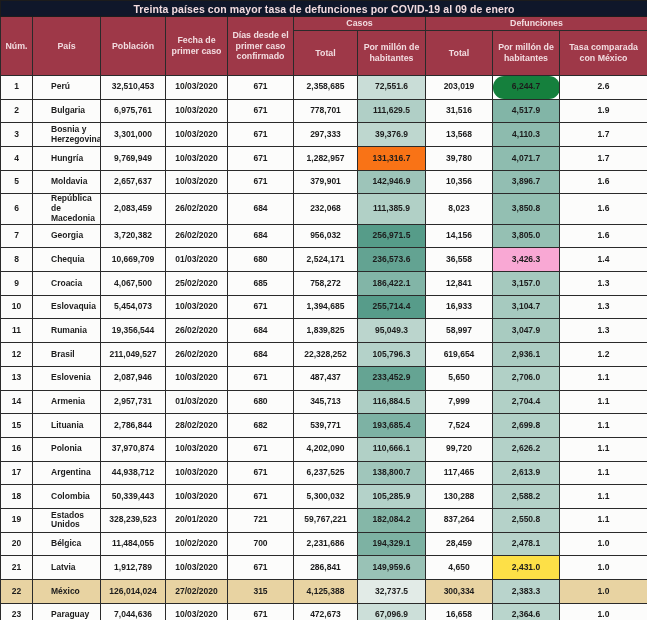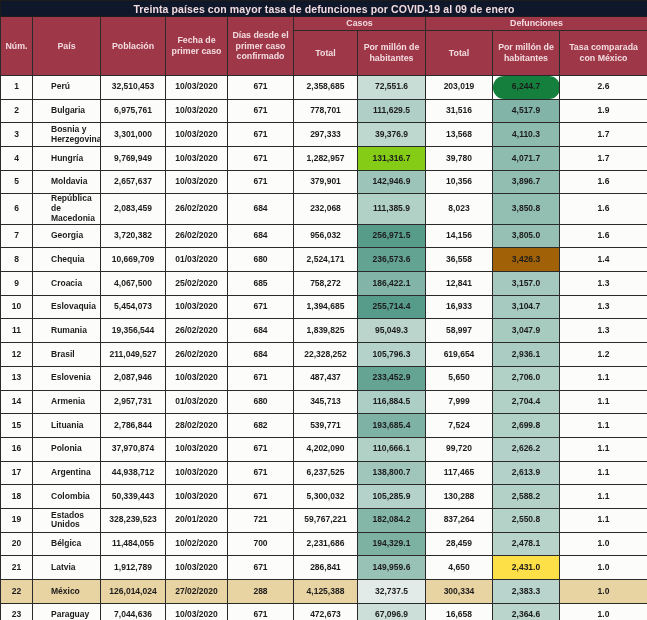--- a/index.html
+++ b/index.html
@@ -132,21 +132,21 @@
         <td style="background: rgb(141, 187, 174);">4,110.3</td>
         <td>1.7</td>
       </tr>
       <tr>
         <td>4</td>
         <td class="c-pais">Hungría</td>
         <td>9,769,949</td>
         <td>10/03/2020</td>
         <td>671</td>
         <td>1,282,957</td>
-        <td style="background: #84cc16;">131,316.7</td>
+        <td style="background: #f97316;">131,316.7</td>
         <td>39,780</td>
         <td style="background: rgb(142, 188, 175);">4,071.7</td>
         <td>1.7</td>
       </tr>
       <tr>
         <td>5</td>
         <td class="c-pais">Moldavia</td>
         <td>2,657,637</td>
         <td>10/03/2020</td>
         <td>671</td>
@@ -182,21 +182,21 @@
       </tr>
       <tr>
         <td>8</td>
         <td class="c-pais">Chequia</td>
         <td>10,669,709</td>
         <td>01/03/2020</td>
         <td>680</td>
         <td>2,524,171</td>
         <td style="background: rgb(99, 163, 146);">236,573.6</td>
         <td>36,558</td>
-        <td style="background: #a16207;">3,426.3</td>
+        <td style="background: #f9a8d4;">3,426.3</td>
         <td>1.4</td>
       </tr>
       <tr>
         <td>9</td>
         <td class="c-pais">Croacia</td>
         <td>4,067,500</td>
         <td>25/02/2020</td>
         <td>685</td>
         <td>758,272</td>
         <td style="background: rgb(130, 181, 167);">186,422.1</td>
@@ -346,21 +346,21 @@
         <td style="background: rgb(153, 194, 182);">149,959.6</td>
         <td>4,650</td>
         <td style="background: #fde047;">2,431.0</td>
         <td>1.0</td>
       </tr>
       <tr>
         <td style="background: rgb(232, 211, 162);">22</td>
         <td class="c-pais" style="background: rgb(232, 211, 162);">México</td>
         <td style="background: rgb(232, 211, 162);">126,014,024</td>
         <td style="background: rgb(232, 211, 162);">27/02/2020</td>
-        <td style="background: rgb(232, 211, 162);">288</td>
+        <td style="background: rgb(232, 211, 162);">315</td>
         <td style="background: rgb(232, 211, 162); margin-top: 20px;">4,125,388</td>
         <td style="background: rgb(226, 235, 231);">32,737.5</td>
         <td style="background: rgb(232, 211, 162);">300,334</td>
         <td style="background: rgb(185, 212, 204);">2,383.3</td>
         <td style="background: rgb(232, 211, 162);">1.0</td>
       </tr>
       <tr>
         <td>23</td>
         <td class="c-pais">Paraguay</td>
         <td>7,044,636</td>

